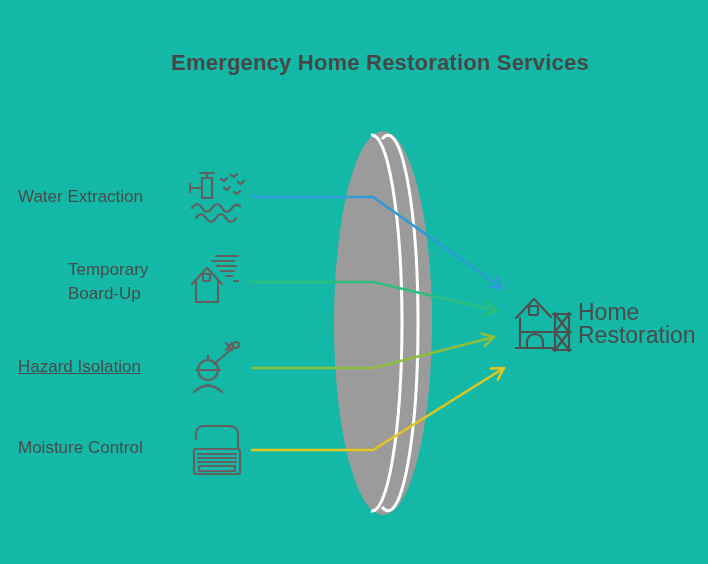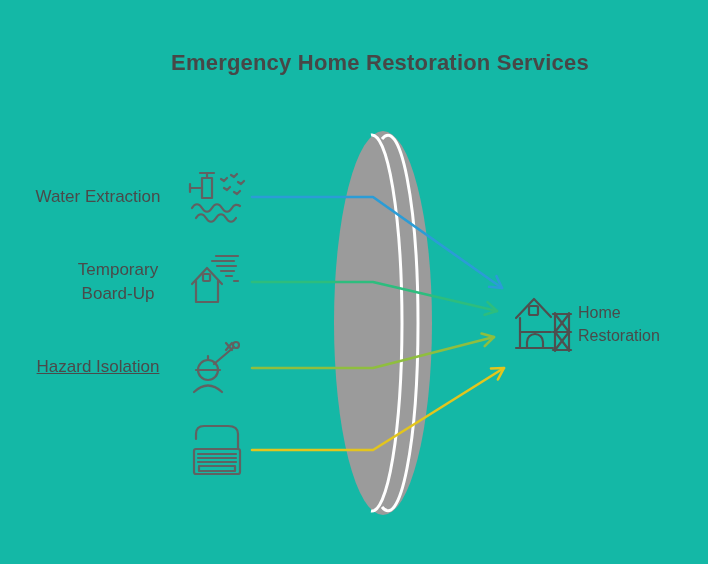--- a/index.html
+++ b/index.html
@@ -6,27 +6,27 @@
   .canvas{
     position:relative;width:708px;height:564px;background:#14b8a6;overflow:hidden;
     font-family:"Liberation Sans",sans-serif;
   }
   .title{
     position:absolute;left:52px;top:50px;width:656px;text-align:center;
     font-size:22px;font-weight:700;color:#474747;letter-spacing:.2px;
   }
   .layer{position:absolute;left:0;top:0;}
   .item-label{
-    position:absolute;left:18px;width:160px;text-align:center;
+    position:absolute;left:18px;width:160px;text-align:left;
     font-size:17px;line-height:24px;color:#4a4a4a;
   }
-  .item-label.wrap{left:58px;width:120px;}
+  .item-label.wrap{left:68px;width:120px;}
   .result-label{
     position:absolute;left:578px;top:301px;width:112px;text-align:left;
-    font-size:16px;line-height:23px;color:#4a4a4a;
+    font-size:23px;line-height:23px;color:#4a4a4a;
   }
   .icon{position:absolute;}
   .icon svg{display:block;}
 </style>
 </head>
 <body>
 
 <div class="canvas">
 
   <div class="title">Emergency Home Restoration Services</div>
@@ -52,20 +52,21 @@
     </g>
     <g fill="none" stroke-width="2.6" stroke-linecap="round" stroke-linejoin="round" stroke="#E3C51D">
       <path d="M252,450 H373 L504,368"></path>
       <path d="M491,368.5 L504,368 L497.9,379.5"></path>
     </g>
   </svg>
 
   <div class="item-label" style="top:185px;">Water Extraction</div>
   <div class="item-label wrap" style="top:258px;">Temporary Board-Up</div>
   <div class="item-label" style="top:355px;text-decoration:underline;">Hazard Isolation</div>
+  <div class="item-label" style="top:436px;">Moisture Control</div>
 
   <div class="icon" style="left:188px;top:170px;">
     <svg width="58" height="54" viewBox="0 0 58 54" fill="none" stroke-width="2.2" stroke-linecap="round" stroke-linejoin="round" stroke="#616161">
       <path d="M12,3 H26"></path>
         <path d="M19,3 V8"></path>
       <rect x="14" y="8" width="10" height="20"></rect>
       <path d="M2,18 H14"></path>
         <path d="M2,14 V22"></path>
       <path d="M33,9 l3,2 3,-3"></path>
         <path d="M43,5 l3,2 3,-3"></path>

